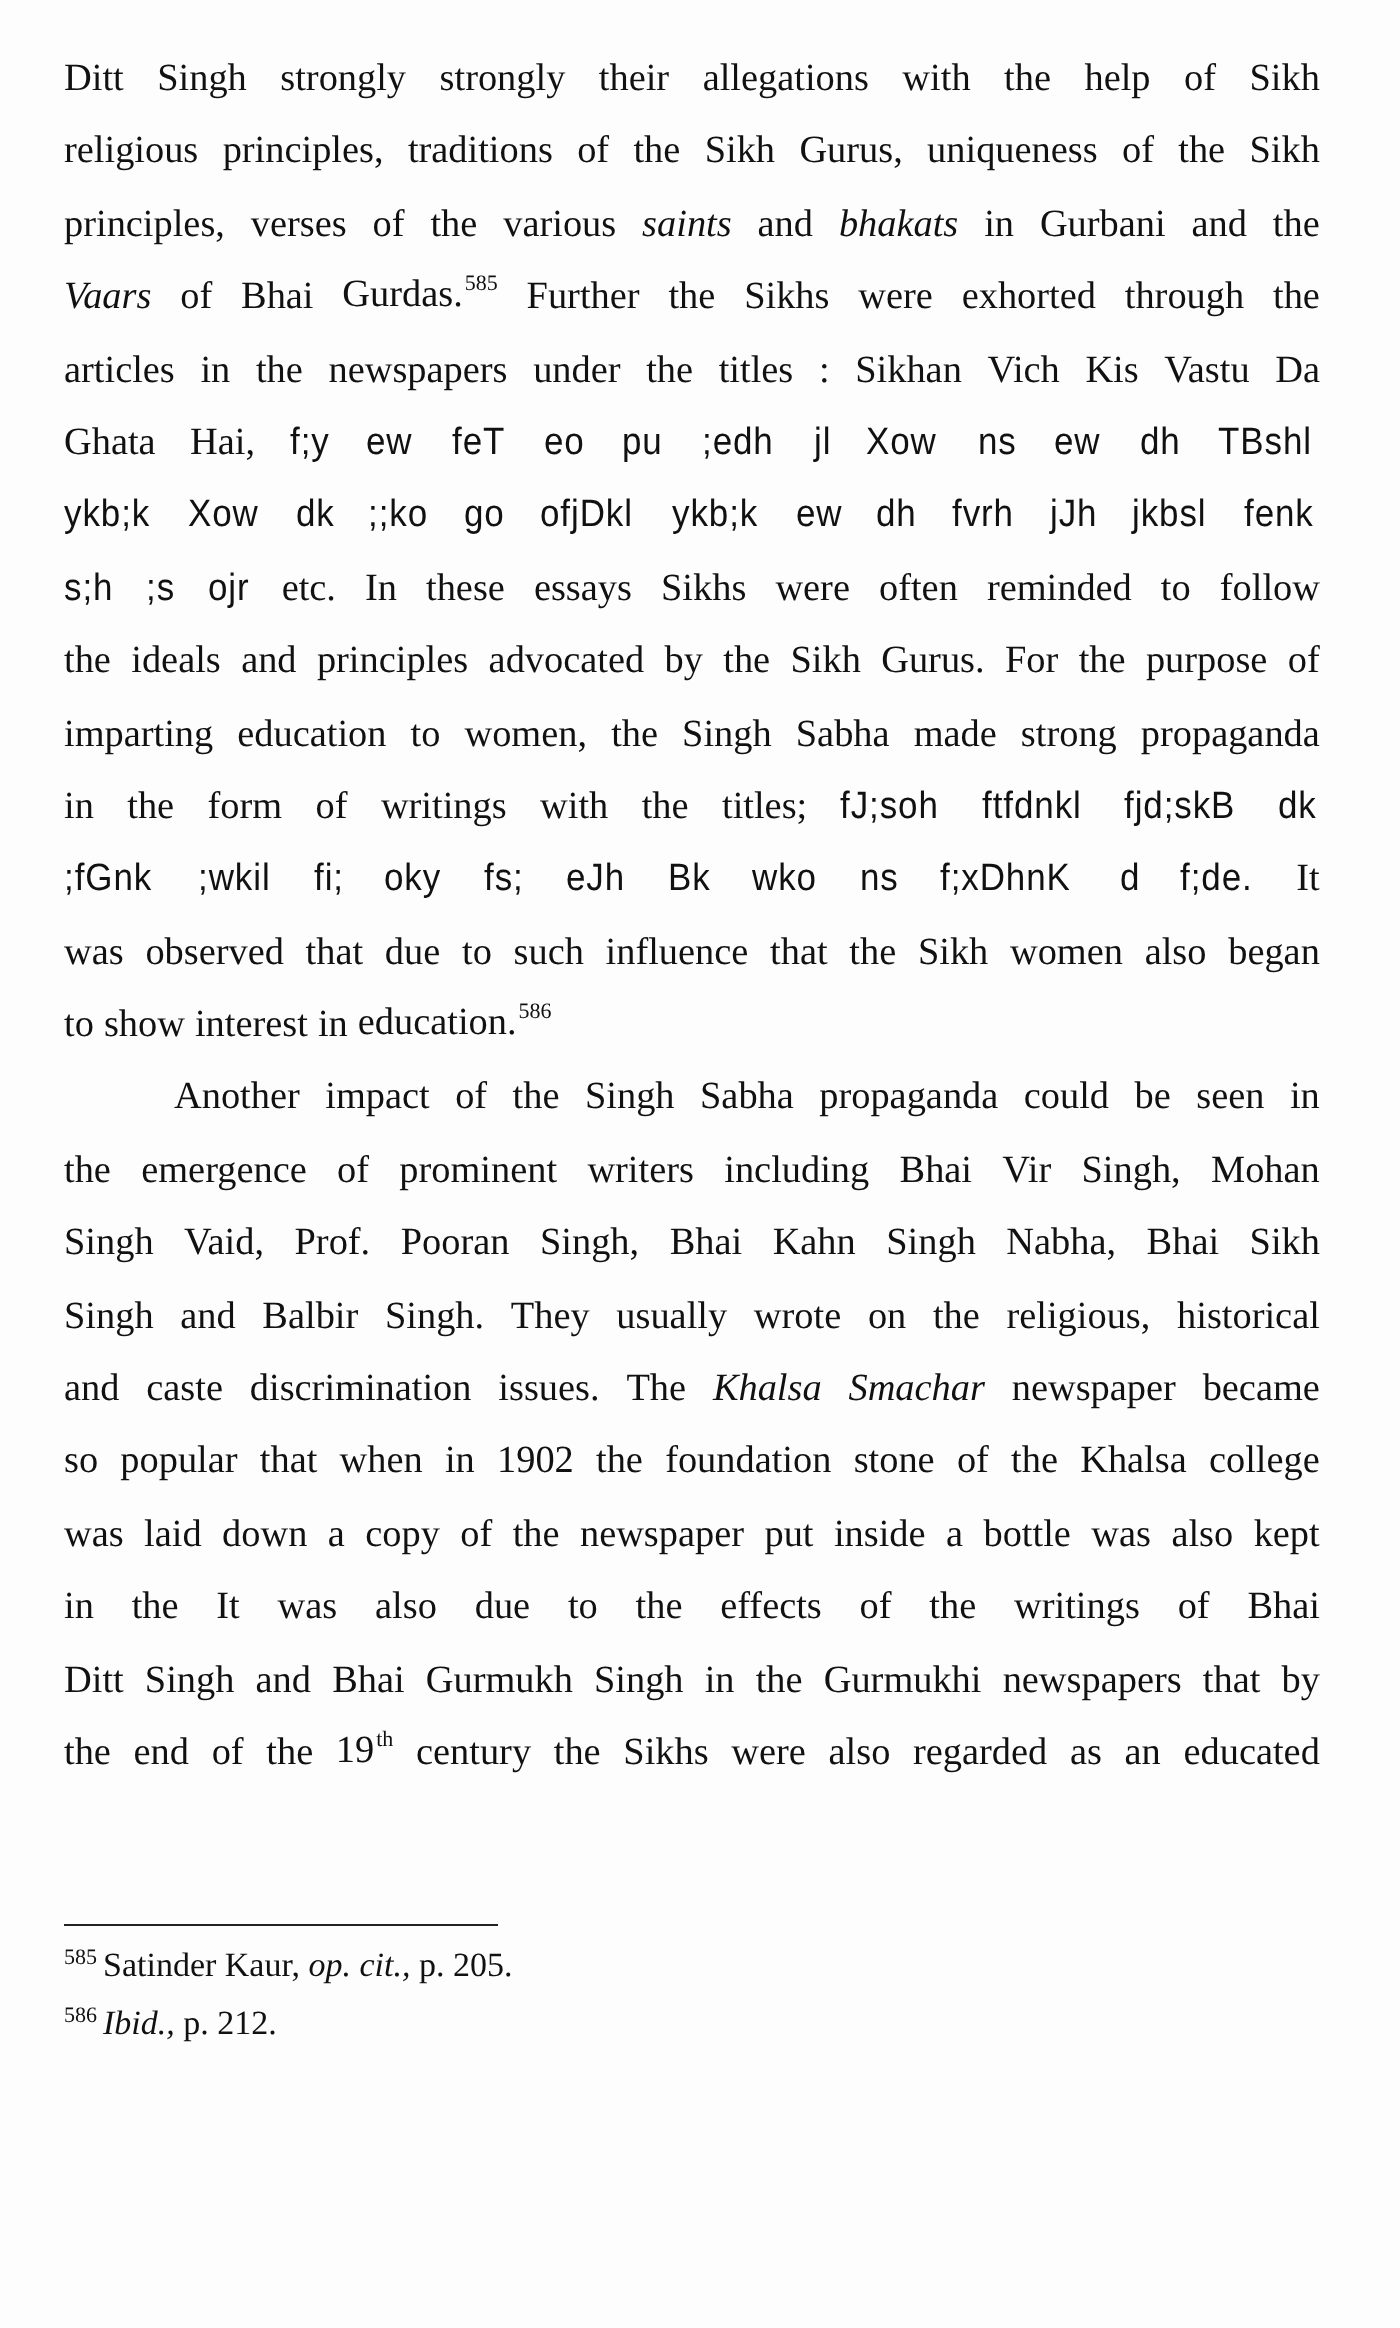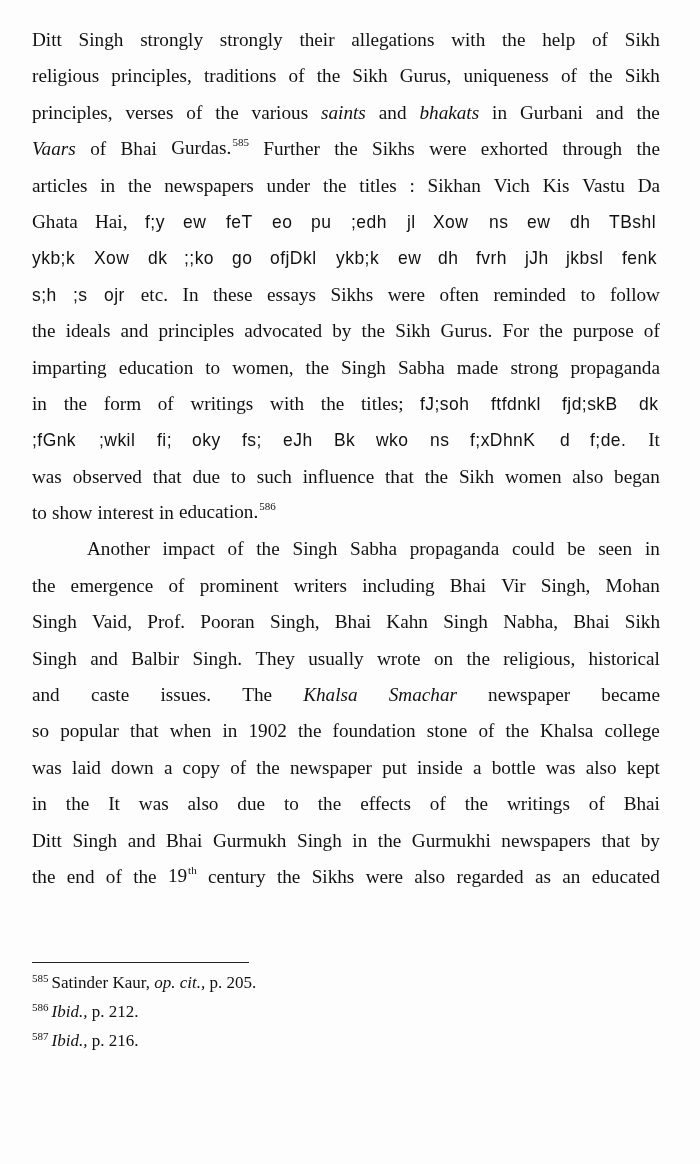--- a/index.html
+++ b/index.html
@@ -277,20 +277,21 @@
         <span class="w">usually</span>
         <span class="w">wrote</span>
         <span class="w">on</span>
         <span class="w">the</span>
         <span class="w">religious,</span>
         <span class="w">historical</span>
       </div>
       <div class="line">
         <span class="w">and</span>
         <span class="w">caste</span>
+        <span class="w">discrimination</span>
         <span class="w">issues.</span>
         <span class="w">The</span>
         <span class="w it">Khalsa</span>
         <span class="w it">Smachar</span>
         <span class="w">newspaper</span>
         <span class="w">became</span>
       </div>
       <div class="line">
         <span class="w">so</span>
         <span class="w">popular</span>
@@ -368,14 +369,13 @@
         <span class="w">as</span>
         <span class="w">an</span>
         <span class="w">educated</span>
       </div>
     </div>
 </div>
 <div class="footrule"></div>
 <div class="footnotes" id="fns">
     <div class="fn"><sup>585</sup><span>Satinder Kaur, </span><span class="it">op. cit.,</span><span> p. 205.</span></div>
     <div class="fn"><sup>586</sup><span class="it">Ibid.,</span><span> p. 212.</span></div>
-    <div class="fn"><sup>587</sup><span class="it">Ibid.,</span><span> p. 216.</span></div>
   </div>
 
 </body></html>

